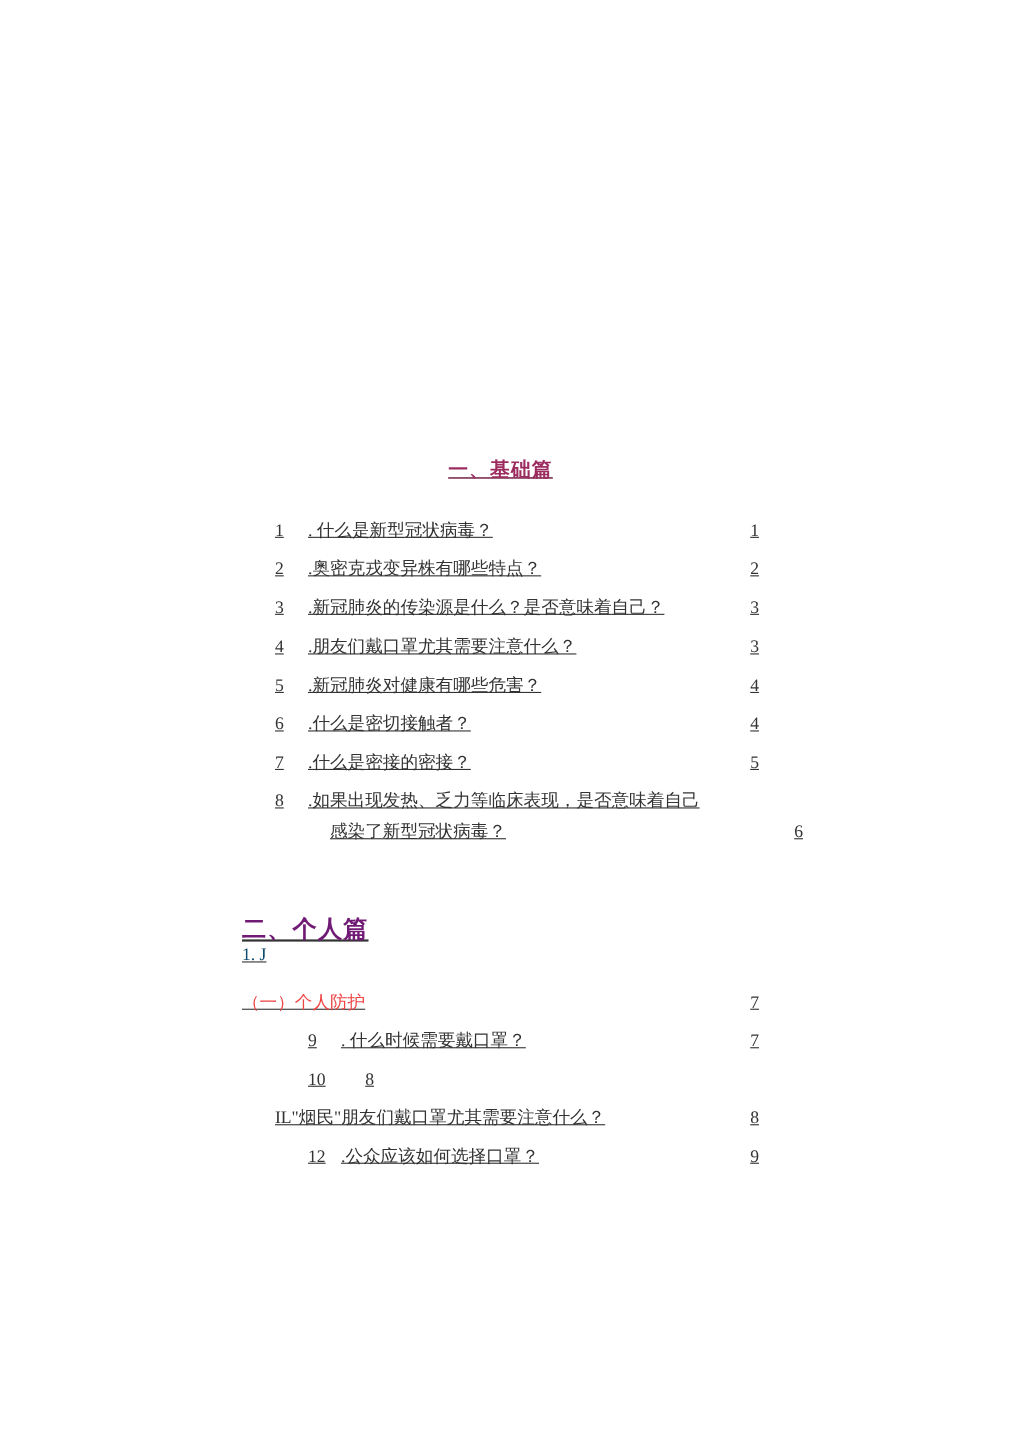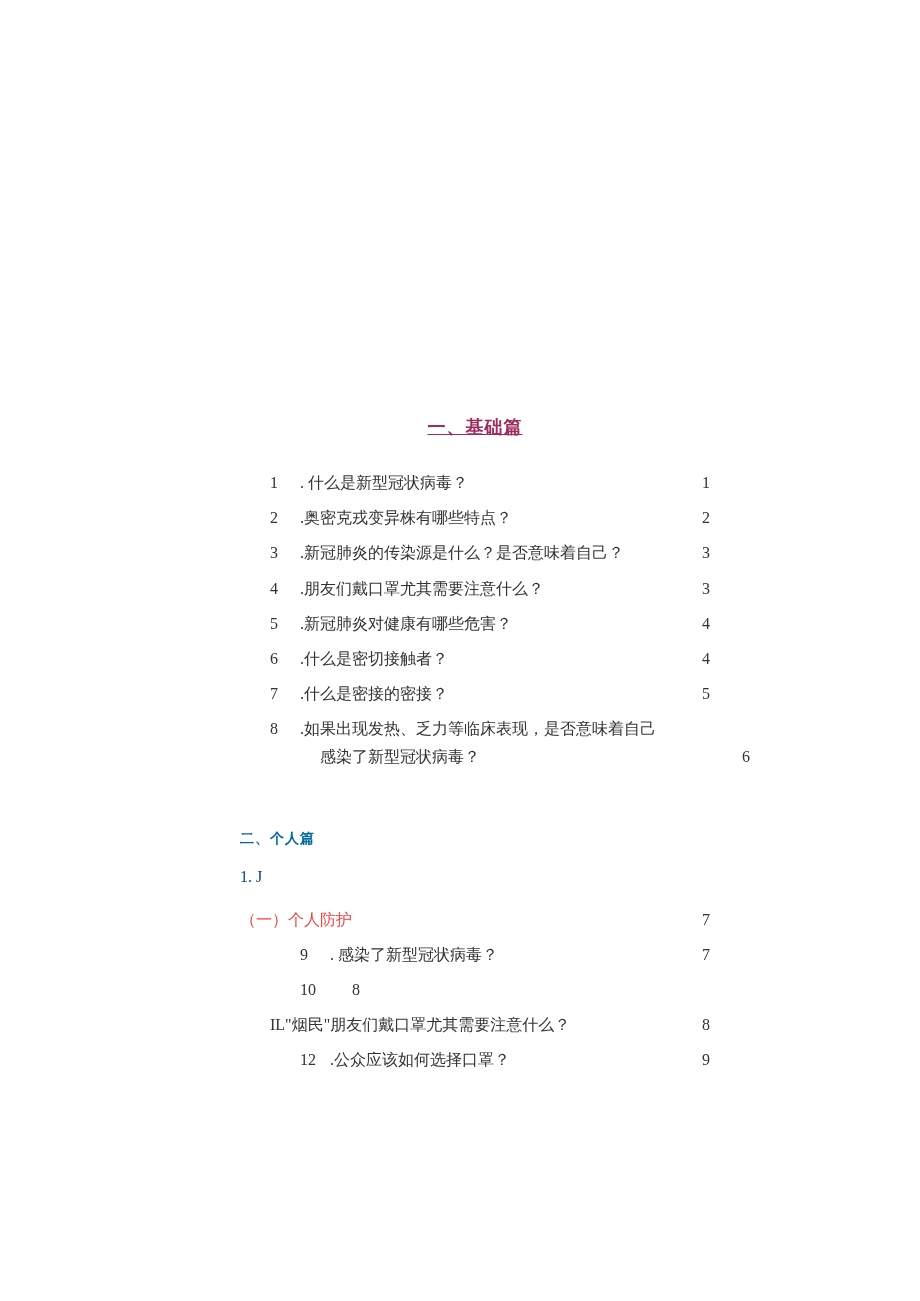--- a/index.html
+++ b/index.html
@@ -12,22 +12,23 @@
       height: 1301px;
       background: #ffffff;
       font-family: "SimSun", "宋体", serif;
       font-size: 16px;
       color: #333333;
       position: relative;
     }
     .content {
       position: absolute;
       top: 415px;
-      left: 240px;
+      left: 220px;
       width: 470px;
+      text-decoration: underline;
     }
     .section-title-1 {
       text-align: center;
       color: #9c2c5f;
       font-size: 18px;
       text-decoration: underline;
       margin-bottom: 30px;
       letter-spacing: 1px;
     }
     .toc-list {
@@ -56,24 +57,23 @@
       width: 30px;
       text-align: right;
       flex-shrink: 0;
     }
     .toc-page-offset {
       margin-right: -40px;
       width: 30px;
       text-align: right;
     }
     .section-title-2 {
-      color: #0369a1;
-      font-size: 14px;
+      color: #701a75;
+      font-size: 22px;
       margin-top: 60px;
-      margin-bottom: 20px;
       letter-spacing: 1px;
     }
     .sub-label {
       font-size: 16px;
       margin-bottom: 20px;
       color: #0c4a6e;
     }
     .subsection-row {
       display: flex;
       margin-bottom: 8px;
@@ -165,21 +165,21 @@
   <div class="sub-label">1. J</div>
 
   <div class="subsection-row">
     <span class="subsection-title">（一）个人防护</span>
     <span class="toc-page">7</span>
   </div>
 
   <div class="toc-list-2">
     <div class="toc-row-2">
       <span class="toc-num-2">9</span>
-      <span class="toc-text">. 感染了新型冠状病毒？</span>
+      <span class="toc-text">. 什么时候需要戴口罩？</span>
       <span class="toc-page">7</span>
     </div>
     <div class="toc-row-2">
       <span class="toc-num-2">10</span>
       <span class="toc-page">8</span>
     </div>
     <div class="toc-special">
       <span class="toc-special-text">IL"烟民"朋友们戴口罩尤其需要注意什么？</span>
       <span class="toc-page">8</span>
     </div>

